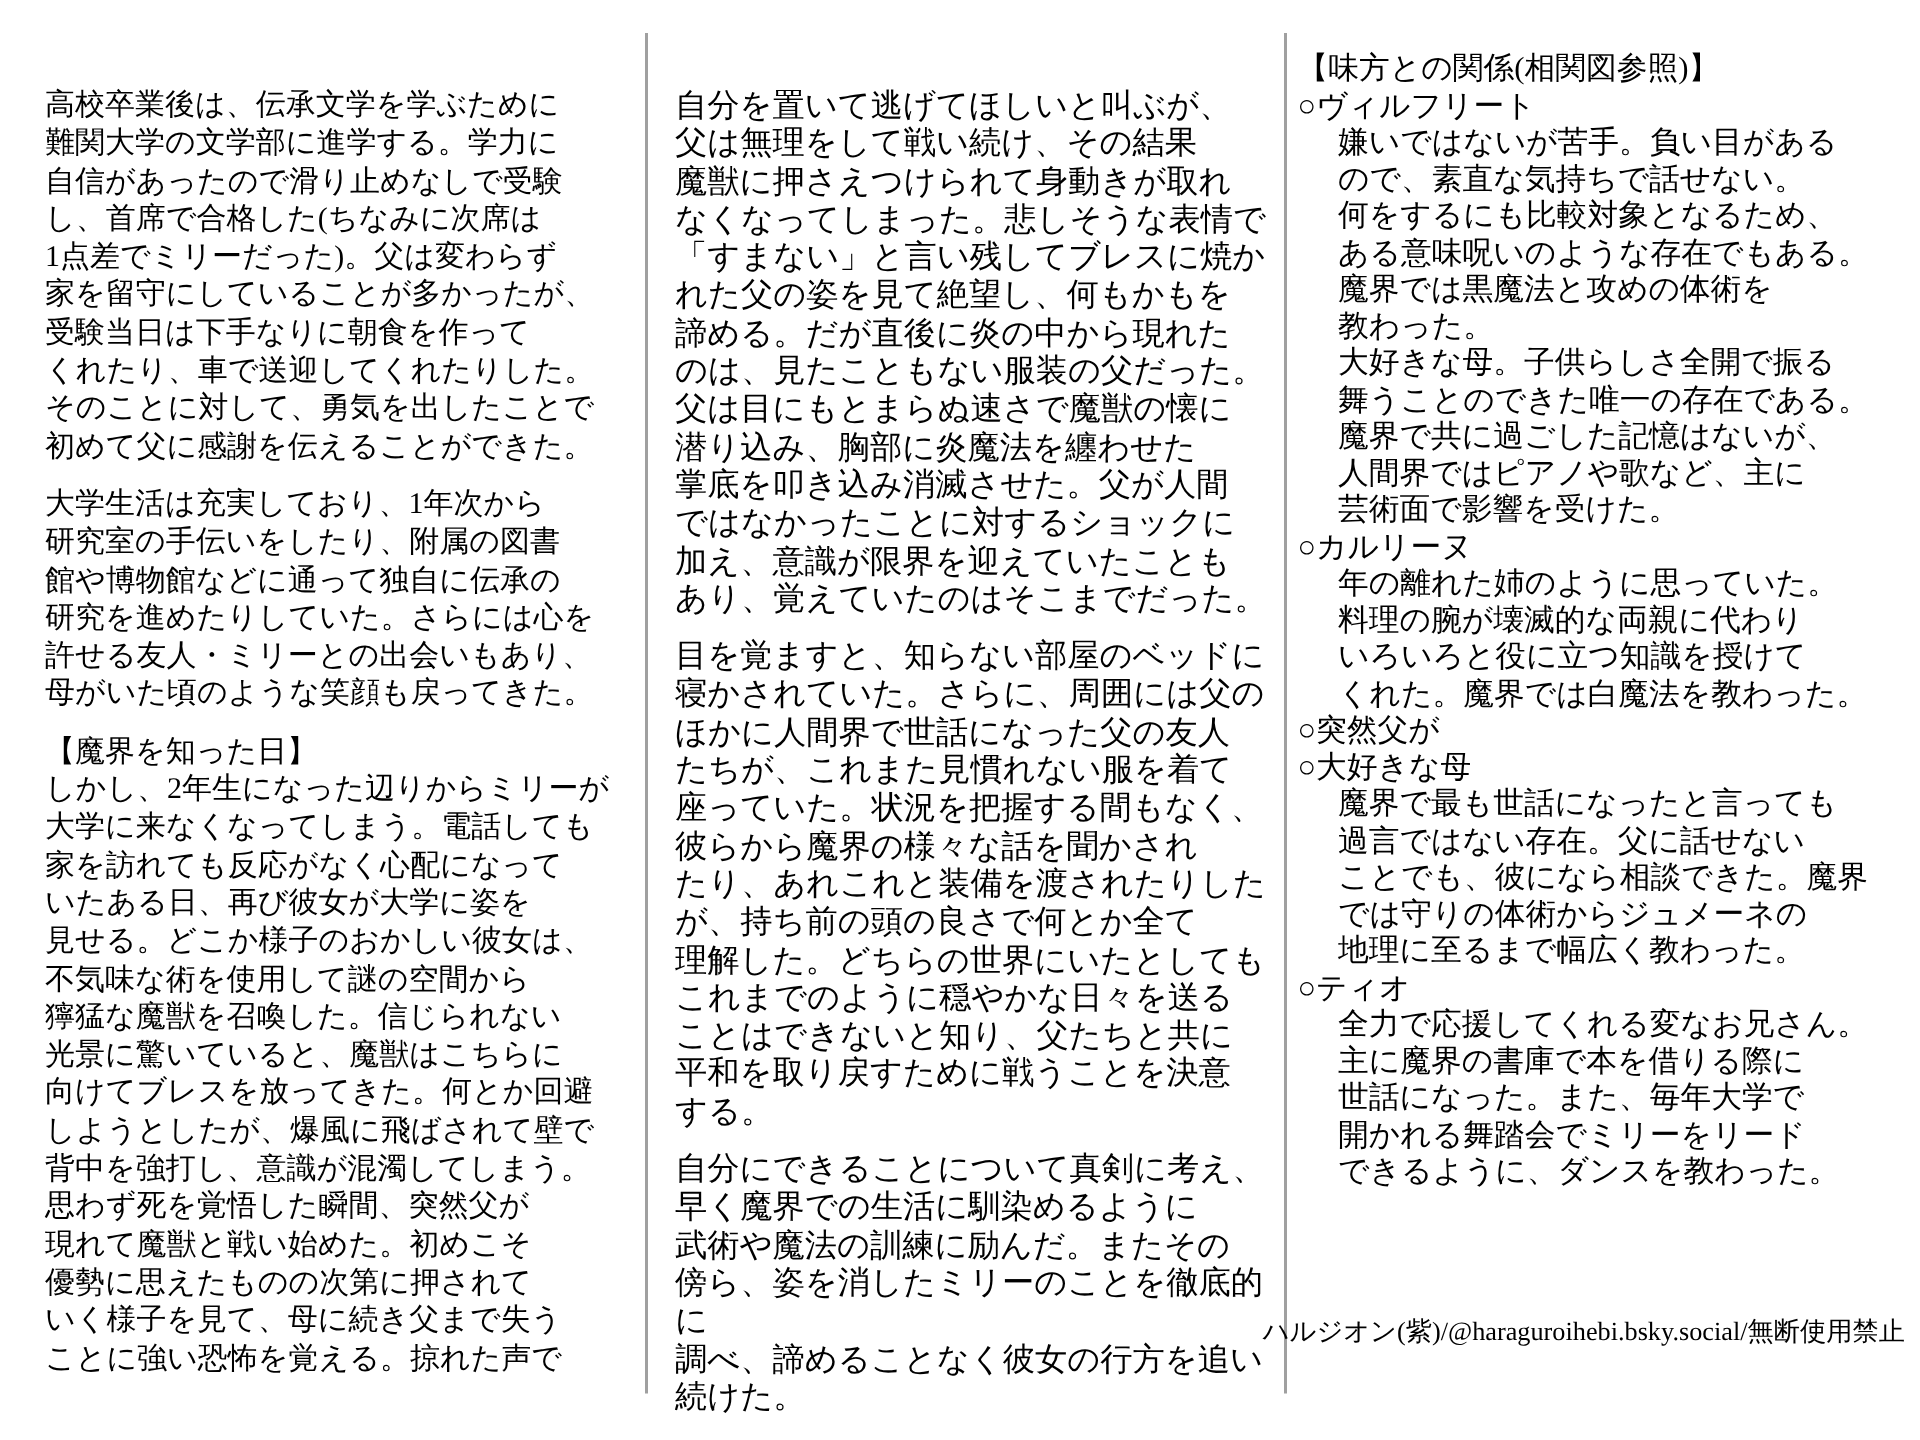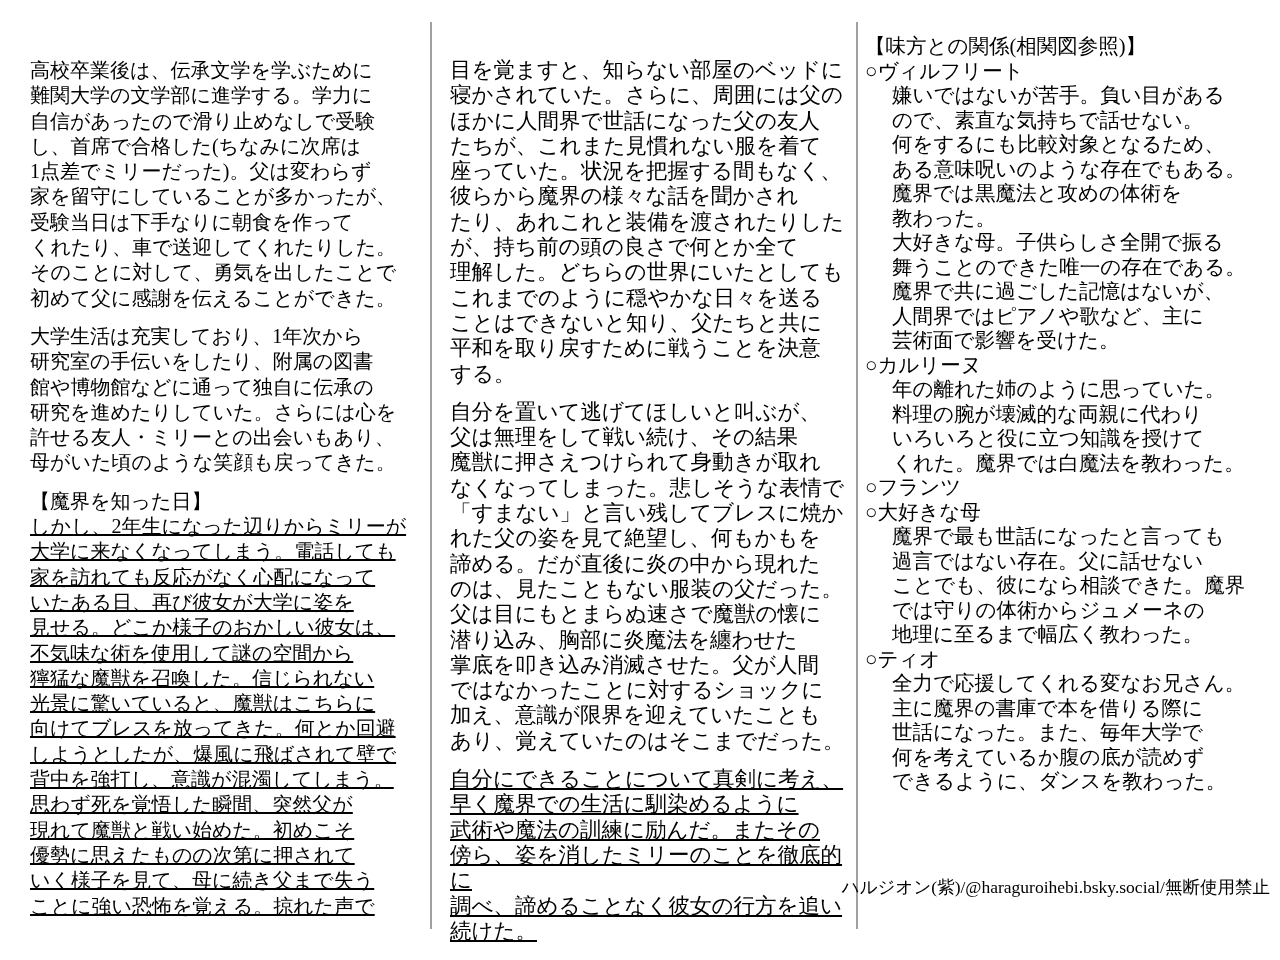--- a/index.html
+++ b/index.html
@@ -48,21 +48,21 @@
     left: 865px;
     top: 34px;
     width: 412px;
     font-size: 20.5px;
     line-height: 24.5px;
   }
   .para {
     margin: 0 0 13px 0;
     white-space: pre-line;
   }
-  .para:last-child { margin-bottom: 16px; text-decoration: underline; }
+  .para:last-child { margin-bottom: 16px; }
   .section-heading {
     margin: 0;
     font-size: inherit;
     font-weight: normal;
     white-space: pre-line;
   }
   .entry { margin: 0; }
   .entry-name {
     white-space: pre-line;
   }
@@ -118,47 +118,47 @@
 しようとしたが、爆風に飛ばされて壁で
 背中を強打し、意識が混濁してしまう。
 思わず死を覚悟した瞬間、突然父が
 現れて魔獣と戦い始めた。初めこそ
 優勢に思えたものの次第に押されて
 いく様子を見て、母に続き父まで失う
 ことに強い恐怖を覚える。掠れた声で</p>
   </div>
 
   <div class="col col-2">
-    <p class="para">目を覚ますと、知らない部屋のベッドに
-寝かされていた。さらに、周囲には父の
-ほかに人間界で世話になった父の友人
-たちが、これまた見慣れない服を着て
-座っていた。状況を把握する間もなく、
-彼らから魔界の様々な話を聞かされ
-たり、あれこれと装備を渡されたりした
-が、持ち前の頭の良さで何とか全て
-理解した。どちらの世界にいたとしても
-これまでのように穏やかな日々を送る
-ことはできないと知り、父たちと共に
-平和を取り戻すために戦うことを決意
-する。</p>
     <p class="para">自分を置いて逃げてほしいと叫ぶが、
 父は無理をして戦い続け、その結果
 魔獣に押さえつけられて身動きが取れ
 なくなってしまった。悲しそうな表情で
 「すまない」と言い残してブレスに焼か
 れた父の姿を見て絶望し、何もかもを
 諦める。だが直後に炎の中から現れた
 のは、見たこともない服装の父だった。
 父は目にもとまらぬ速さで魔獣の懐に
 潜り込み、胸部に炎魔法を纏わせた
 掌底を叩き込み消滅させた。父が人間
 ではなかったことに対するショックに
 加え、意識が限界を迎えていたことも
 あり、覚えていたのはそこまでだった。</p>
+    <p class="para">目を覚ますと、知らない部屋のベッドに
+寝かされていた。さらに、周囲には父の
+ほかに人間界で世話になった父の友人
+たちが、これまた見慣れない服を着て
+座っていた。状況を把握する間もなく、
+彼らから魔界の様々な話を聞かされ
+たり、あれこれと装備を渡されたりした
+が、持ち前の頭の良さで何とか全て
+理解した。どちらの世界にいたとしても
+これまでのように穏やかな日々を送る
+ことはできないと知り、父たちと共に
+平和を取り戻すために戦うことを決意
+する。</p>
     <p class="para">自分にできることについて真剣に考え、
 早く魔界での生活に馴染めるように
 武術や魔法の訓練に励んだ。またその
 傍ら、姿を消したミリーのことを徹底的に
 調べ、諦めることなく彼女の行方を追い
 続けた。</p>
   </div>
 
   <div class="col col-3">
     <div class="section-heading">【味方との関係(相関図参照)】</div>
@@ -183,37 +183,37 @@
 
     <div class="entry">
       <div class="entry-name">○カルリーヌ</div>
       <div class="entry-desc">年の離れた姉のように思っていた。
 料理の腕が壊滅的な両親に代わり
 いろいろと役に立つ知識を授けて
 くれた。魔界では白魔法を教わった。</div>
     </div>
 
     <div class="entry">
-      <div class="entry-name">○フランツ</div>
+      <div class="entry-name">○突然父が</div>
     </div>
 
     <div class="entry">
       <div class="entry-name">○大好きな母</div>
       <div class="entry-desc">魔界で最も世話になったと言っても
 過言ではない存在。父に話せない
 ことでも、彼になら相談できた。魔界
 では守りの体術からジュメーネの
 地理に至るまで幅広く教わった。</div>
     </div>
 
     <div class="entry">
       <div class="entry-name">○ティオ</div>
       <div class="entry-desc">全力で応援してくれる変なお兄さん。
 主に魔界の書庫で本を借りる際に
 世話になった。また、毎年大学で
-何を考えているか腹の底が読めず
+開かれる舞踏会でミリーをリード
 できるように、ダンスを教わった。</div>
     </div>
   </div>
 
   <div class="credit">ハルジオン(紫)/@haraguroihebi.bsky.social/無断使用禁止</div>
 
 </div>
 
 </body></html>

